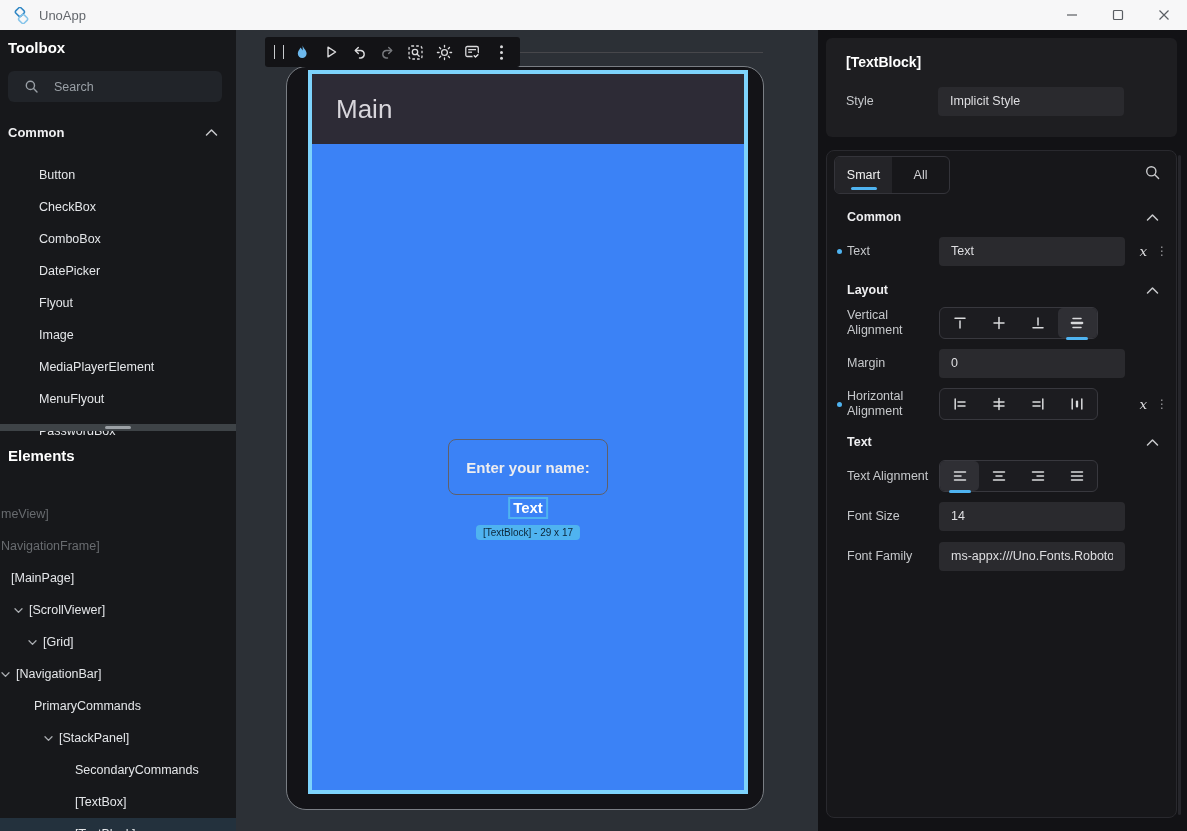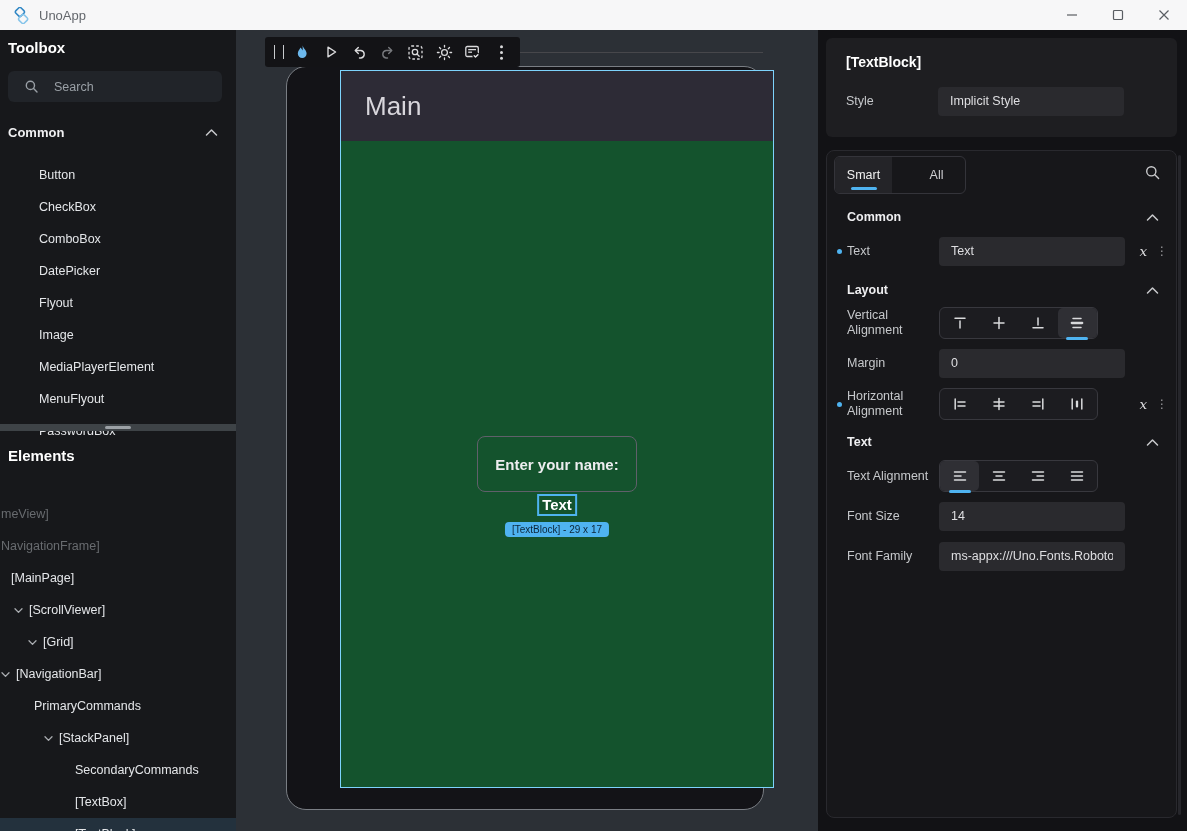--- a/index.html
+++ b/index.html
@@ -39,22 +39,22 @@
   .tree li{height:32px;display:flex;align-items:center;font-size:12.5px;color:#E4E6E9;cursor:pointer;}
   .tree li.dim{color:#686B6F;}
   .tree li.selected{background:#23313D;}
   .tree li svg{margin-right:5px;flex:0 0 auto;}
 
   
   .canvas{position:absolute;left:236px;top:30px;width:582px;height:801px;background:#2C3036;}
   .guide-line{position:absolute;left:284px;top:22px;width:243px;height:1px;background:#47474B;}
   .phone{position:absolute;left:50px;top:36px;width:476px;height:742px;background:#131317;
     border:1px solid #7A7E84;border-radius:20px;}
-  .screen{position:absolute;left:21px;top:3px;width:432px;height:716px;border:1px solid #7dd3fc;
-    background:#14532d;margin-left:32px;}
+  .screen{position:absolute;left:21px;top:3px;width:432px;height:716px;border:4px solid #7dd3fc;
+    background:#3b82f6;}
   .nav-header{height:70px;background:#2D2B36;display:flex;align-items:center;cursor:default;}
   .nav-header span{margin-left:24px;font-size:26px;color:#D8D6DC;}
   .screen-body{position:relative;height:646px;}
   .preview-textbox{position:absolute;left:50%;transform:translateX(-50%);top:295px;width:158px;
     height:54px;border:1px solid #60606A;border-radius:8px;display:flex;align-items:center;
     justify-content:center;font-size:15px;font-weight:600;color:#EDEDEF;cursor:default;}
   .selected-el{position:absolute;left:50%;transform:translateX(-50%);top:353px;border:2px solid #4FB3F0;
     padding:0 3px;font-size:15px;font-weight:bold;color:#FFFFFF;line-height:18px;cursor:default;}
   .sel-badge{position:absolute;left:50%;transform:translateX(-50%);top:381px;background:#4FB3F0;
     color:#0C2538;font-size:10px;padding:2px 7px;border-radius:4px;white-space:nowrap;}
@@ -70,21 +70,21 @@
   .right-panel{position:absolute;left:818px;top:30px;width:369px;height:801px;background:#121215;}
   .prop-head-card{position:absolute;left:8px;top:8px;width:351px;height:99px;background:#1E1E21;border-radius:6px;}
   .prop-head-card h2{margin:16px 0 0 20px;font-size:14px;font-weight:bold;color:#FFFFFF;}
   .head-row{position:absolute;left:20px;top:48px;width:311px;height:30px;display:flex;align-items:center;}
   .head-row label{flex:0 0 92px;font-size:12.5px;color:#C6C8CB;}
   .field{background:#2A2A2E;border:none;outline:none;border-radius:4px;height:29px;width:186px;
     color:#DFDFE2;font-size:12.5px;padding:0 12px;box-sizing:border-box;font-family:inherit;white-space:nowrap;overflow:hidden;}
   .prop-main-card{position:absolute;left:8px;top:120px;width:351px;height:668px;background:#17171A;
     border:1px solid #29292E;border-radius:8px;box-sizing:border-box;}
   .tabs{position:absolute;left:7px;top:5px;height:36px;display:flex;border:1px solid #34343A;
-    border-radius:6px;overflow:hidden;gap:16px;}
+    border-radius:6px;overflow:hidden;}
   .tab{position:relative;width:57px;display:flex;align-items:center;justify-content:center;
     font-size:12.5px;color:#CFCFD2;cursor:pointer;}
   .tab.active{background:#242428;color:#F0F0F0;}
   .tab .tab-underline{position:absolute;bottom:3px;left:50%;transform:translateX(-50%);width:26px;
     height:3px;border-radius:2px;background:#4FB3F0;}
   .panel-search{position:absolute;right:15px;top:13px;cursor:pointer;}
   .psec{position:absolute;left:20px;right:17px;height:18px;display:flex;align-items:center;cursor:pointer;}
   .psec .lab{font-size:12.5px;font-weight:bold;color:#EFEFF1;}
   .psec svg{margin-left:auto;}
   .prow{position:absolute;left:0;width:351px;display:flex;align-items:center;}

